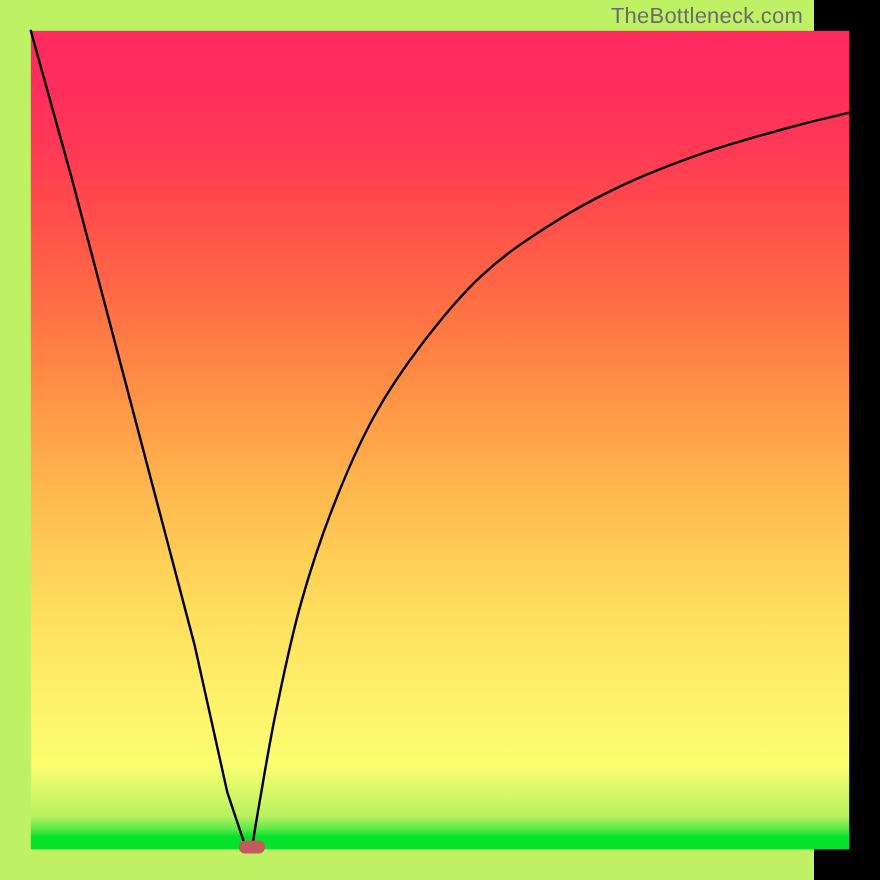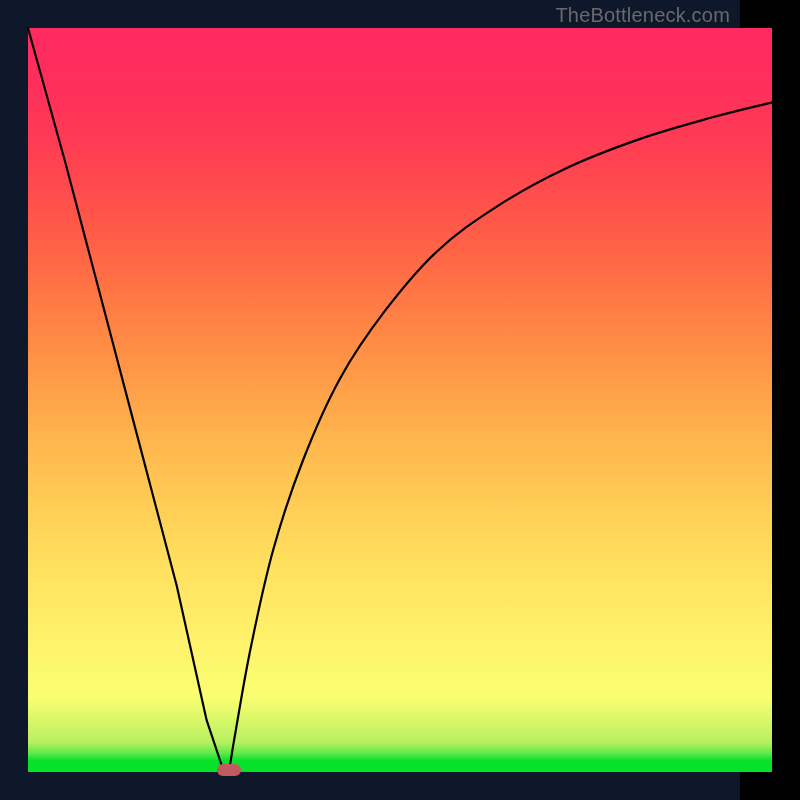--- a/index.html
+++ b/index.html
@@ -10,21 +10,21 @@
     background: #000;
     overflow: hidden;
     font-family: Arial, Helvetica, sans-serif;
   }
   .frame {
     position: absolute;
     left: 0;
     top: 0;
     width: 740px;
     height: 800px;
-    background: #0f172a;
+    background: #bef264;
   }
   .plot-area {
     position: absolute;
     left: 28px;
     top: 28px;
     width: 744px;
     height: 744px;
     
     background: linear-gradient(to top,
       #06e12a 0%,

